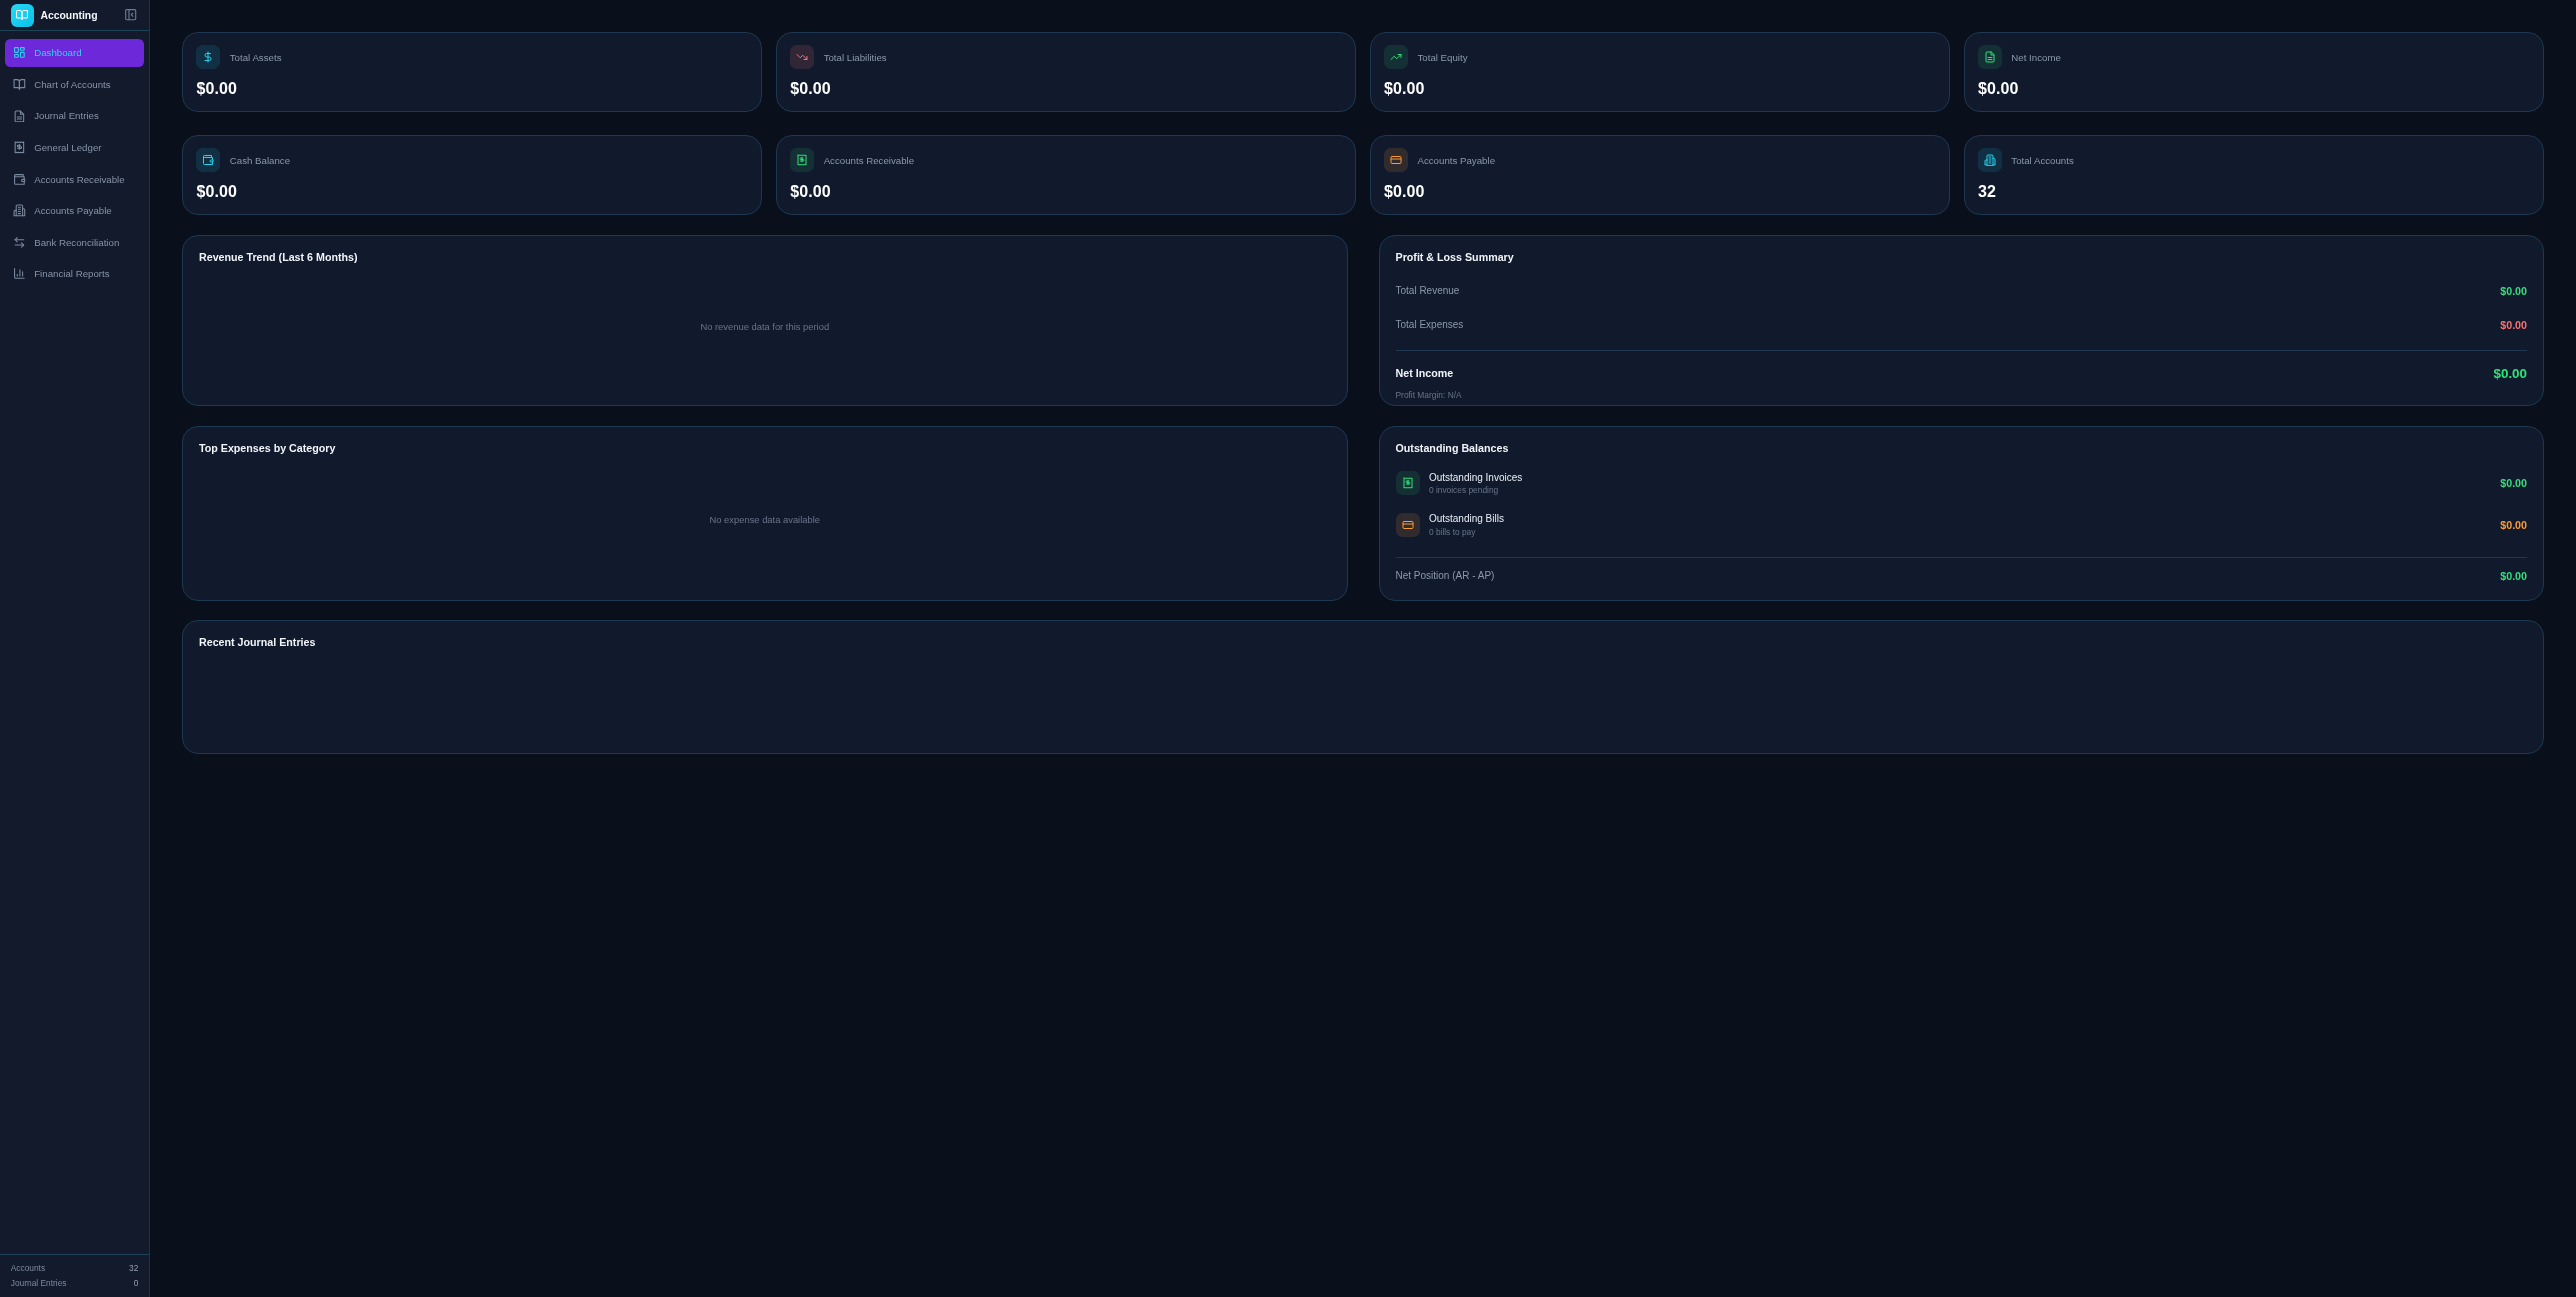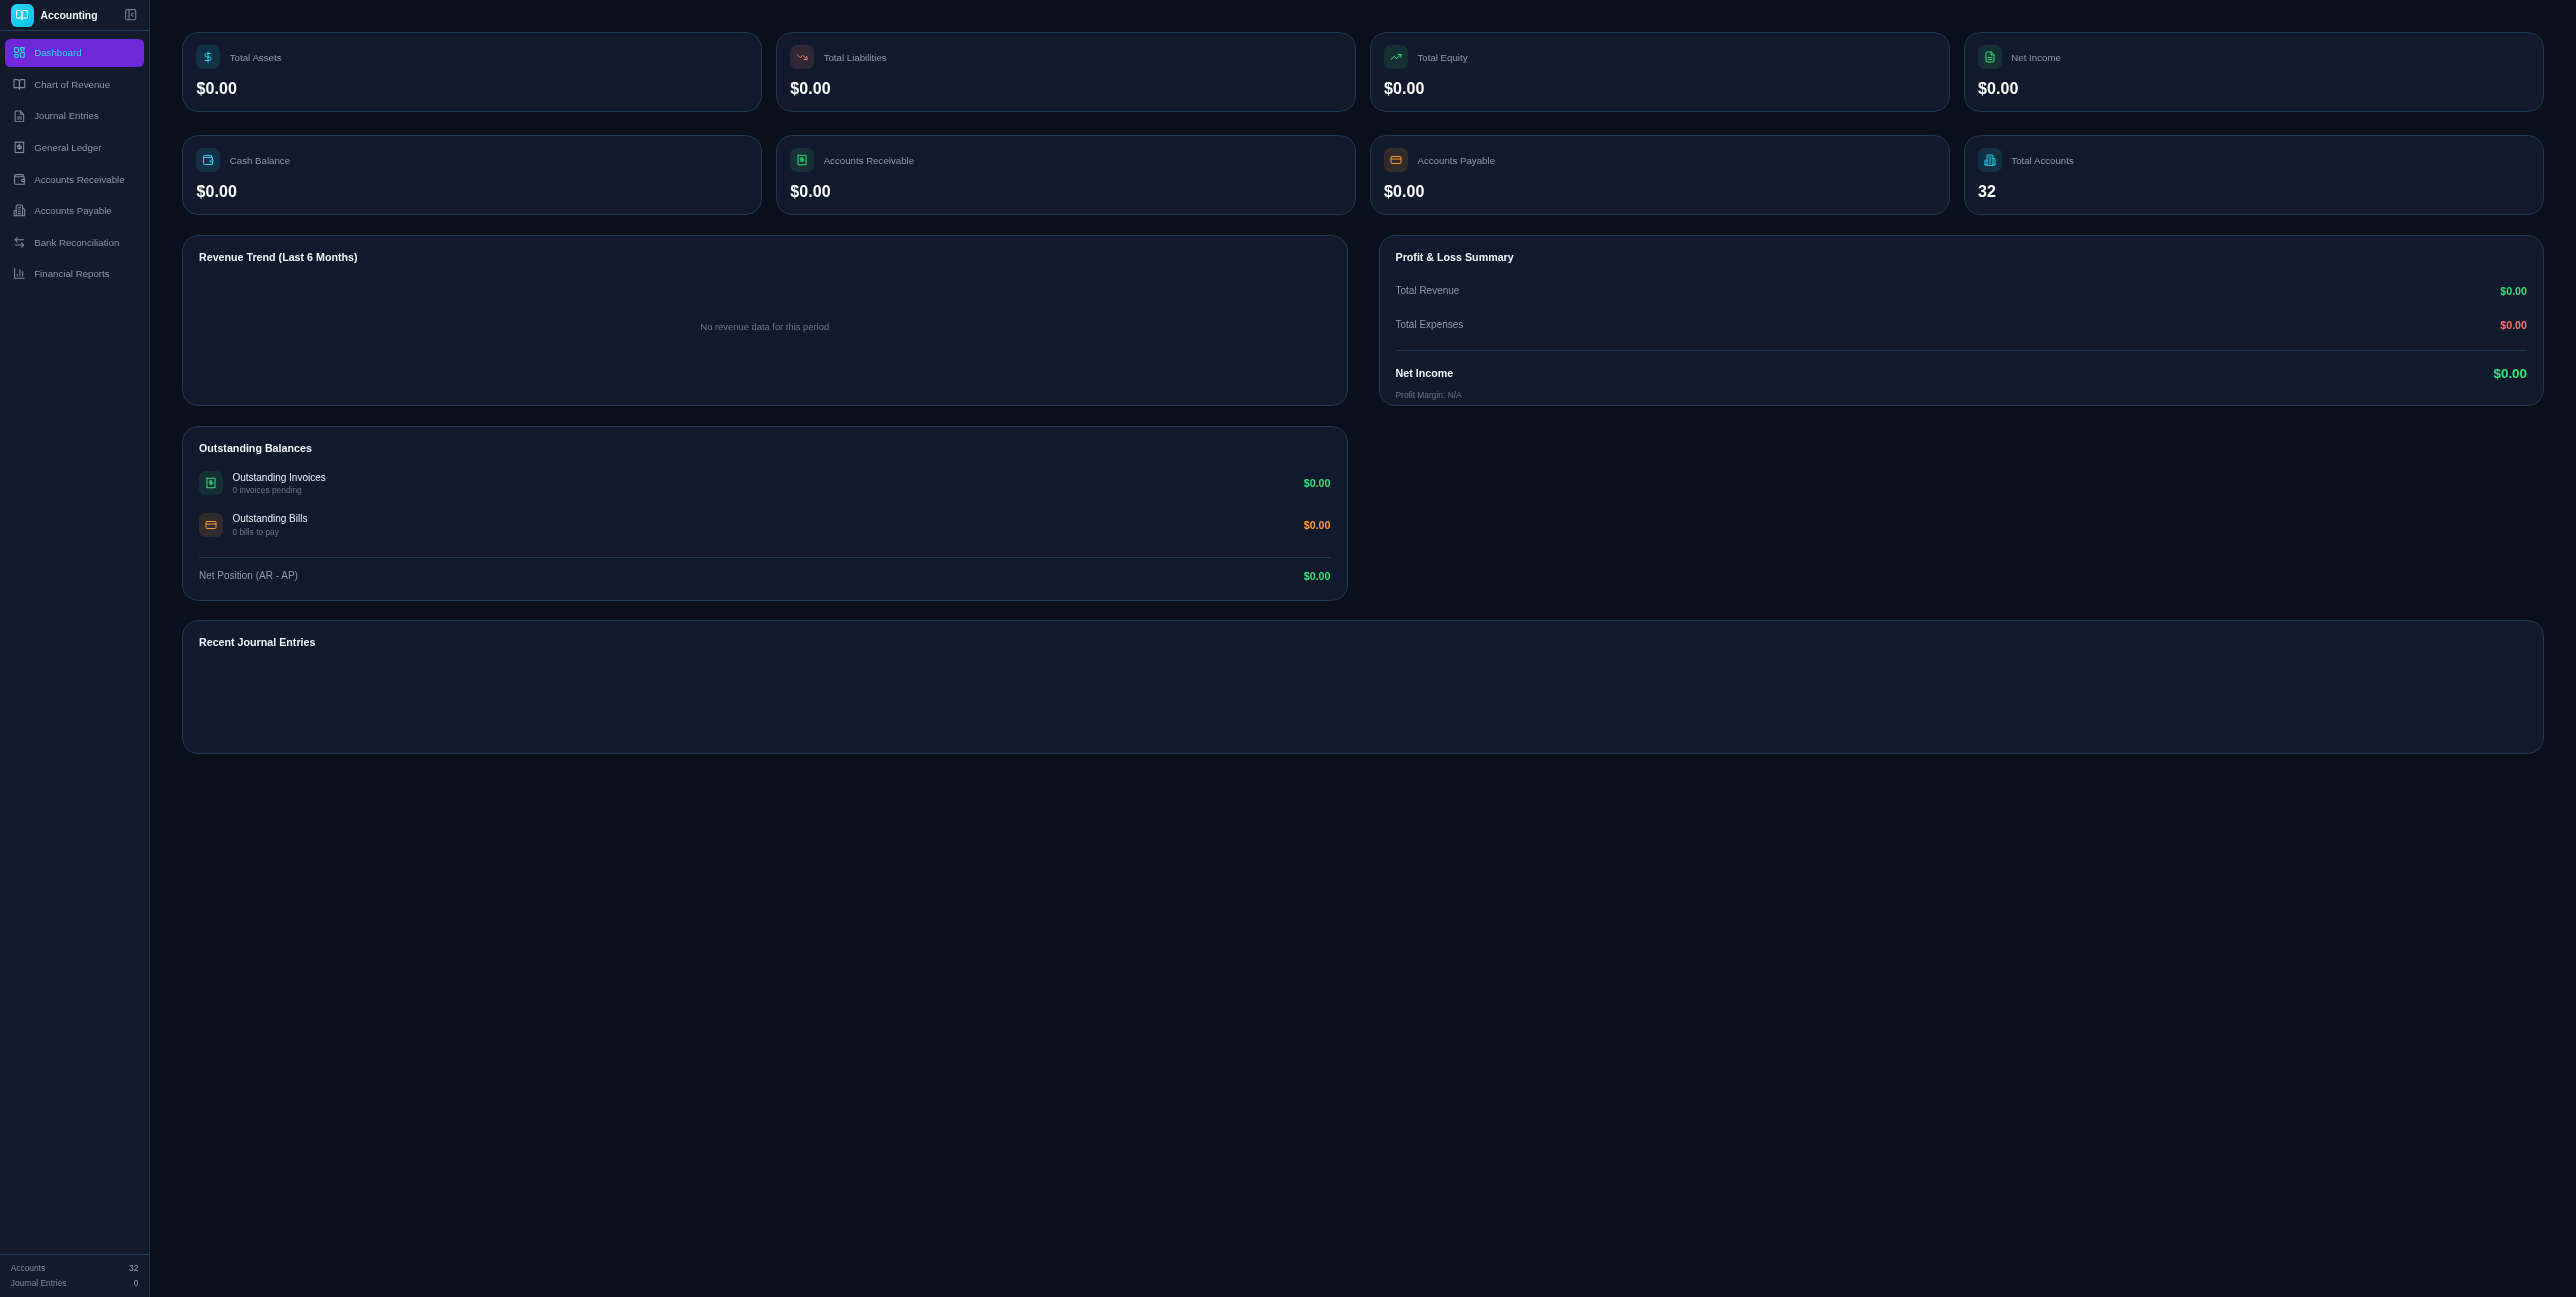--- a/index.html
+++ b/index.html
@@ -158,21 +158,21 @@
         </span>
         <span class="nav-label">Dashboard</span>
       </div>
       <div class="nav-item">
         <span class="nav-icon">
           <svg width="12.8" height="12.8" viewBox="0 0 24 24" fill="none" stroke="currentColor" stroke-width="2" stroke-linecap="round" stroke-linejoin="round">
               <path d="M2 3h6a4 4 0 0 1 4 4v14a3 3 0 0 0-3-3H2z"></path>
               <path d="M22 3h-6a4 4 0 0 0-4 4v14a3 3 0 0 1 3-3h7z"></path>
             </svg>
         </span>
-        <span class="nav-label">Chart of Revenue</span>
+        <span class="nav-label">Chart of Accounts</span>
       </div>
       <div class="nav-item">
         <span class="nav-icon">
           <svg width="12.8" height="12.8" viewBox="0 0 24 24" fill="none" stroke="currentColor" stroke-width="2" stroke-linecap="round" stroke-linejoin="round">
               <path d="M14 2H6a2 2 0 0 0-2 2v16a2 2 0 0 0 2 2h12a2 2 0 0 0 2-2V8z"></path>
               <path d="M14 2v6h6"></path>
               <path d="M16 13H8"></path>
               <path d="M16 17H8"></path>
             </svg>
         </span>
@@ -385,20 +385,24 @@
         <div class="pl-divider"></div>
         <div class="pl-net">
           <span class="pl-net-label">Net Income</span>
           <span class="pl-net-value">$0.00</span>
         </div>
         <div class="pl-margin">Profit Margin: N/A</div>
       </div>
     </div>
 
     <div class="panel-row">
+      <div class="card panel panel-mid">
+        <div class="panel-title">Top Expenses by Category</div>
+        <div class="empty-state">No expense data available</div>
+      </div>
 
       <div class="card panel panel-mid">
         <div class="panel-title">Outstanding Balances</div>
 
         <div class="ob-item">
           <div class="stat-icon green">
             <svg width="12" height="12" viewBox="0 0 24 24" fill="none" stroke="currentColor" stroke-width="2" stroke-linecap="round" stroke-linejoin="round">
                 <path d="M4 2v20l2-1 2 1 2-1 2 1 2-1 2 1 2-1 2 1V2l-2 1-2-1-2 1-2-1-2 1-2-1-2 1Z"></path>
                 <path d="M14 8H9.5a1.5 1.5 0 0 0 0 3h5a1.5 1.5 0 0 1 0 3H9"></path>
                 <path d="M12 15.5v-9"></path>

